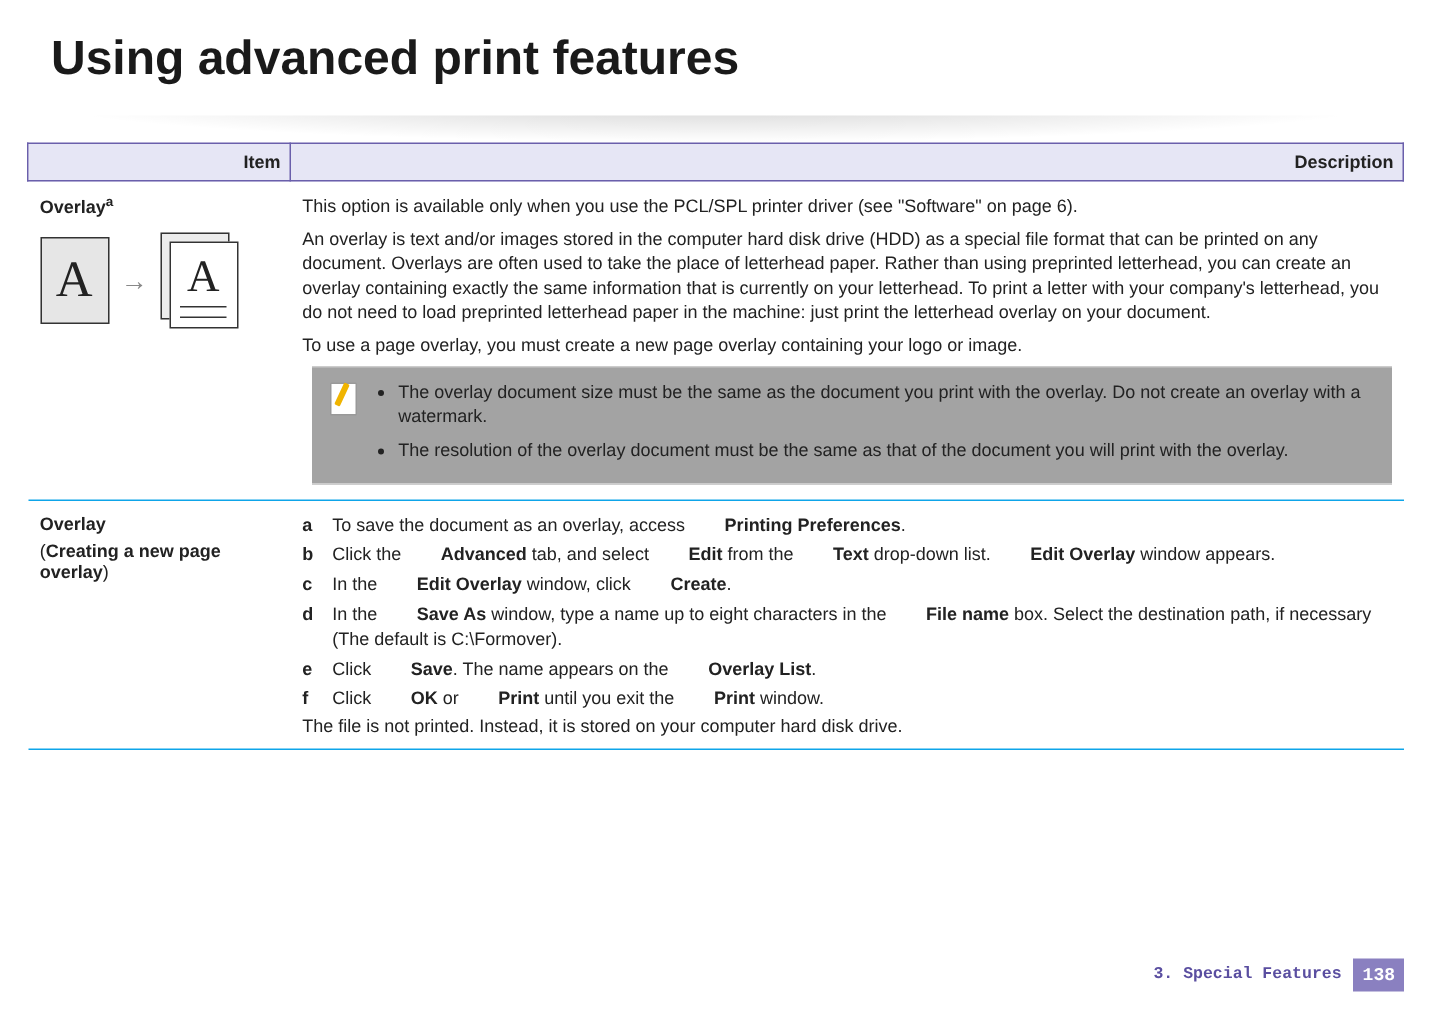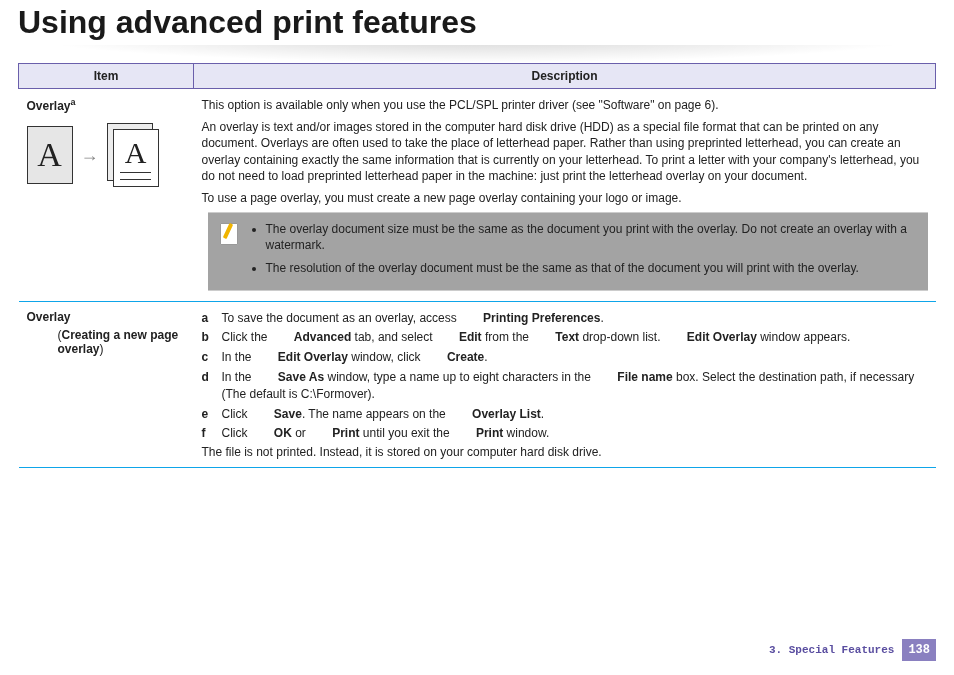--- a/index.html
+++ b/index.html
@@ -18,38 +18,38 @@
     box-sizing: border-box;
   }
   .title-wrap {
     position: relative;
     padding: 4px 0 6px 0;
   }
   .title {
     font-size: 32px;
     font-weight: 700;
     color: #1a1a1a;
-    margin: 0;
+    margin: 16px;
   }
   .shadow-bar {
     height: 18px;
     background: radial-gradient(ellipse at 50% -10px, rgba(0,0,0,0.18), rgba(0,0,0,0) 70%);
     margin-top: -2px;
   }
   table.main {
     width: 100%;
     border-collapse: collapse;
     font-size: 12px;
   }
   table.main th {
     background: #e6e6f5;
     border: 1px solid #6a5fab;
     padding: 5px 6px;
     font-weight: 700;
-    text-align: center;
+    text-align: right;
     color: #222;
   }
   table.main td {
     border-bottom: 1px solid #0ea5e9;
     padding: 8px 8px;
     vertical-align: top;
   }
   table.main col.c1 { width: 175px; }
   .item-label { font-weight: 700; }
   .sup { font-size: 9px; vertical-align: super; }
@@ -209,21 +209,21 @@
               <li>The overlay document size must be the same as the document you print with the overlay. Do not create an overlay with a watermark.</li>
               <li>The resolution of the overlay document must be the same as that of the document you will print with the overlay.</li>
             </ul>
           </div>
         </td>
       </tr>
 
       <tr>
         <td>
           <div class="item-label">Overlay</div>
-          <div style="margin-top:4px;margin-left:31px;">
+          <div style="margin-top:4px;">
             <span>(</span><span class="item-label">Creating a new page overlay</span><span>)</span>
           </div>
         </td>
         <td>
           <ol class="steps">
             <li>
               <span class="lbl">a</span>
               <span class="txt"><span>To save the document as an overlay, access </span><b>Printing Preferences</b><span>.</span></span>
             </li>
             <li>

